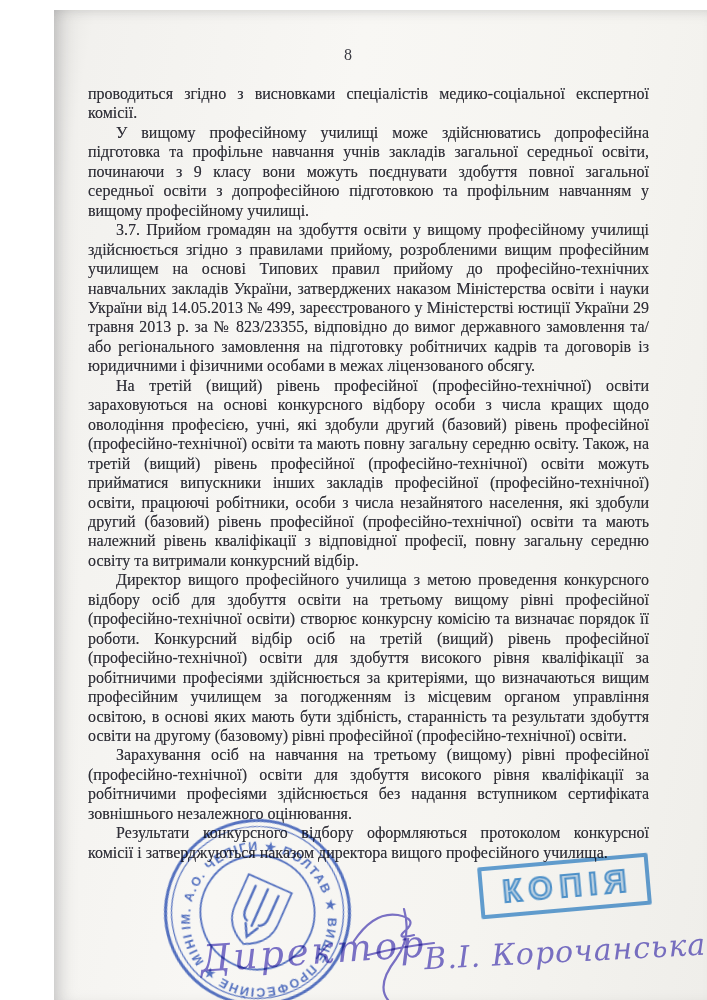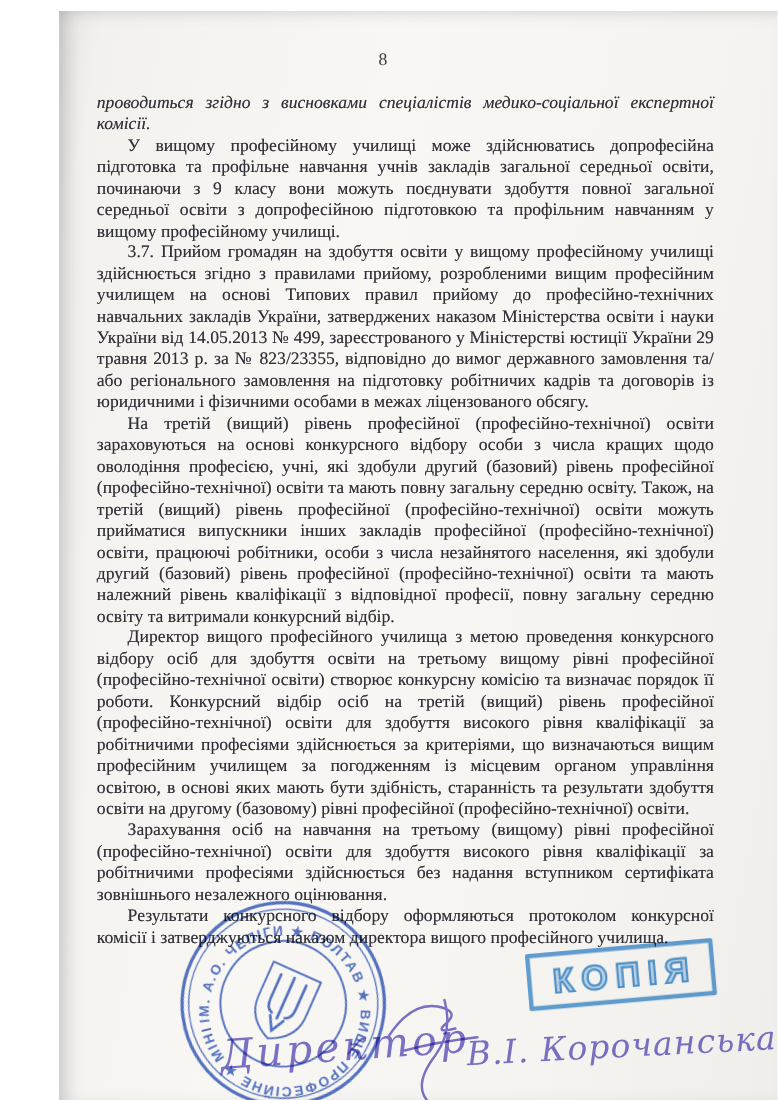--- a/index.html
+++ b/index.html
@@ -20,21 +20,21 @@
     text-align:center;font-size:16px;color:#3a3a42;
   }
   .content{
     position:absolute;left:88px;top:84px;width:561px;
     font-size:16px;line-height:19.45px;
     text-align:justify;
     color:#303038;
     text-shadow:0 0 .4px rgba(48,48,58,.55);
   }
   .content p{margin:0;text-indent:28px;}
-  .content p.cont{text-indent:0;font-style:italic;}
+  .content p.cont{text-indent:0;}
 
   
   .seal{
     position:absolute;left:160px;top:815px;width:195px;height:195px;
     mix-blend-mode:multiply;opacity:.82;
     transform:rotate(-14deg);
     filter:blur(.35px);
   }
   .seal text{
     font-family:"Liberation Sans",sans-serif;

